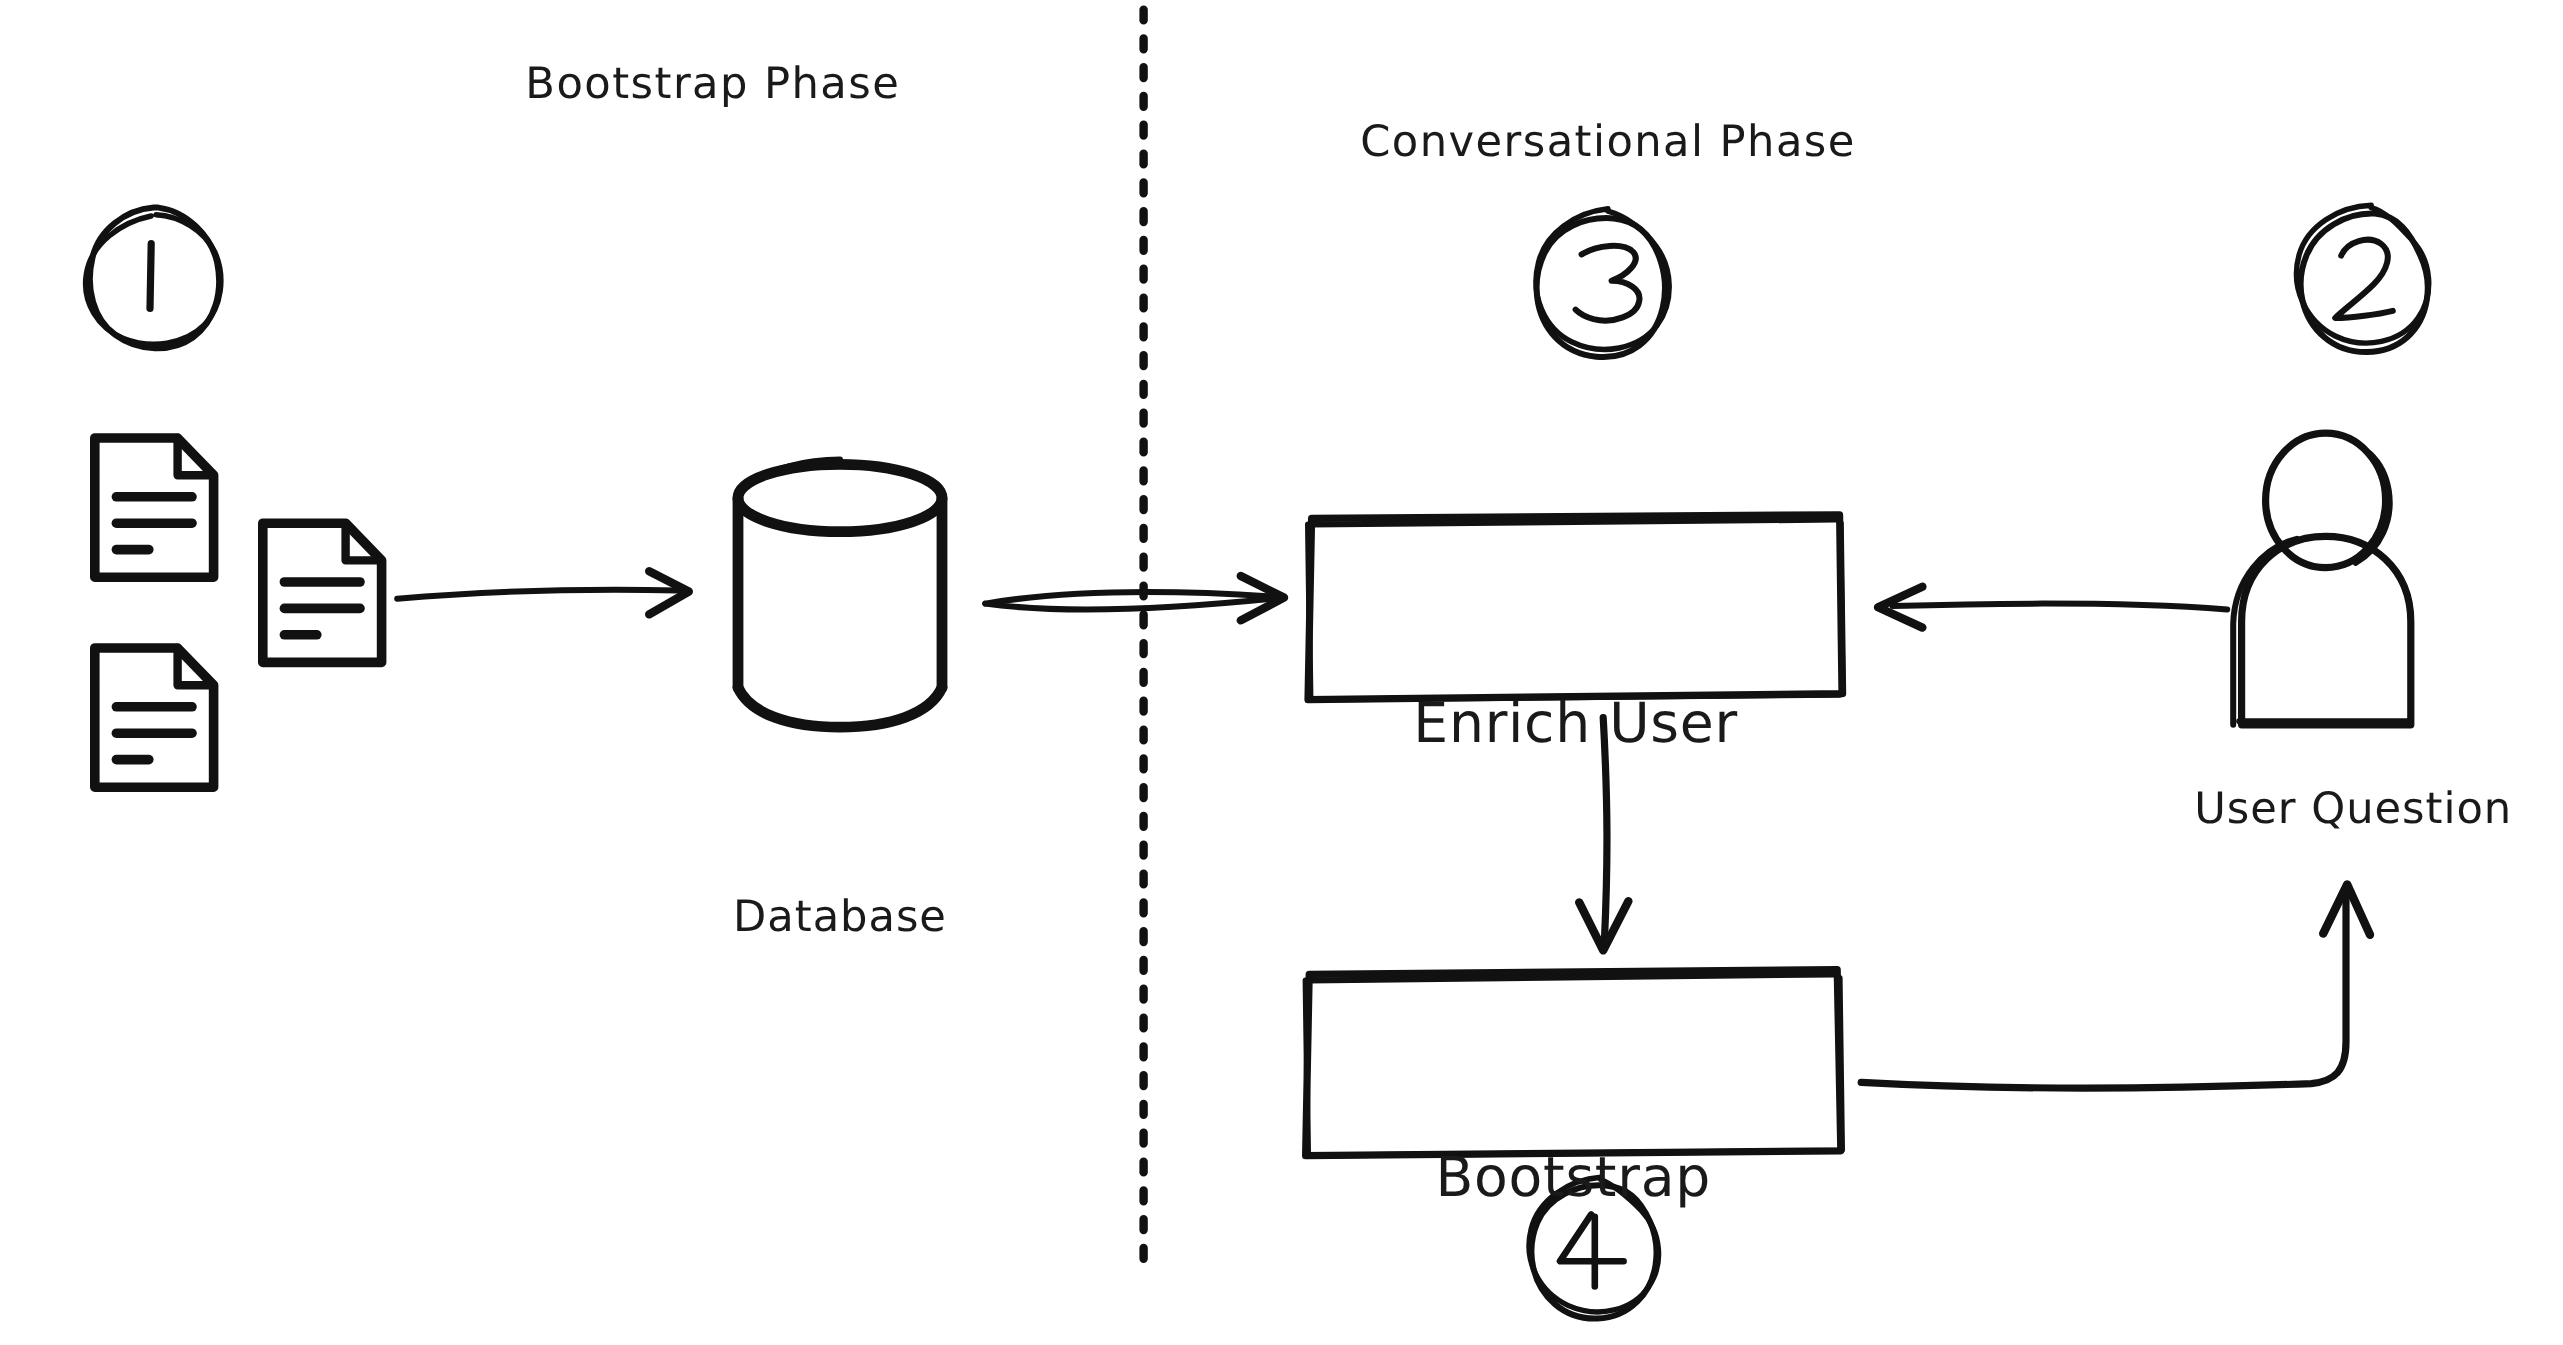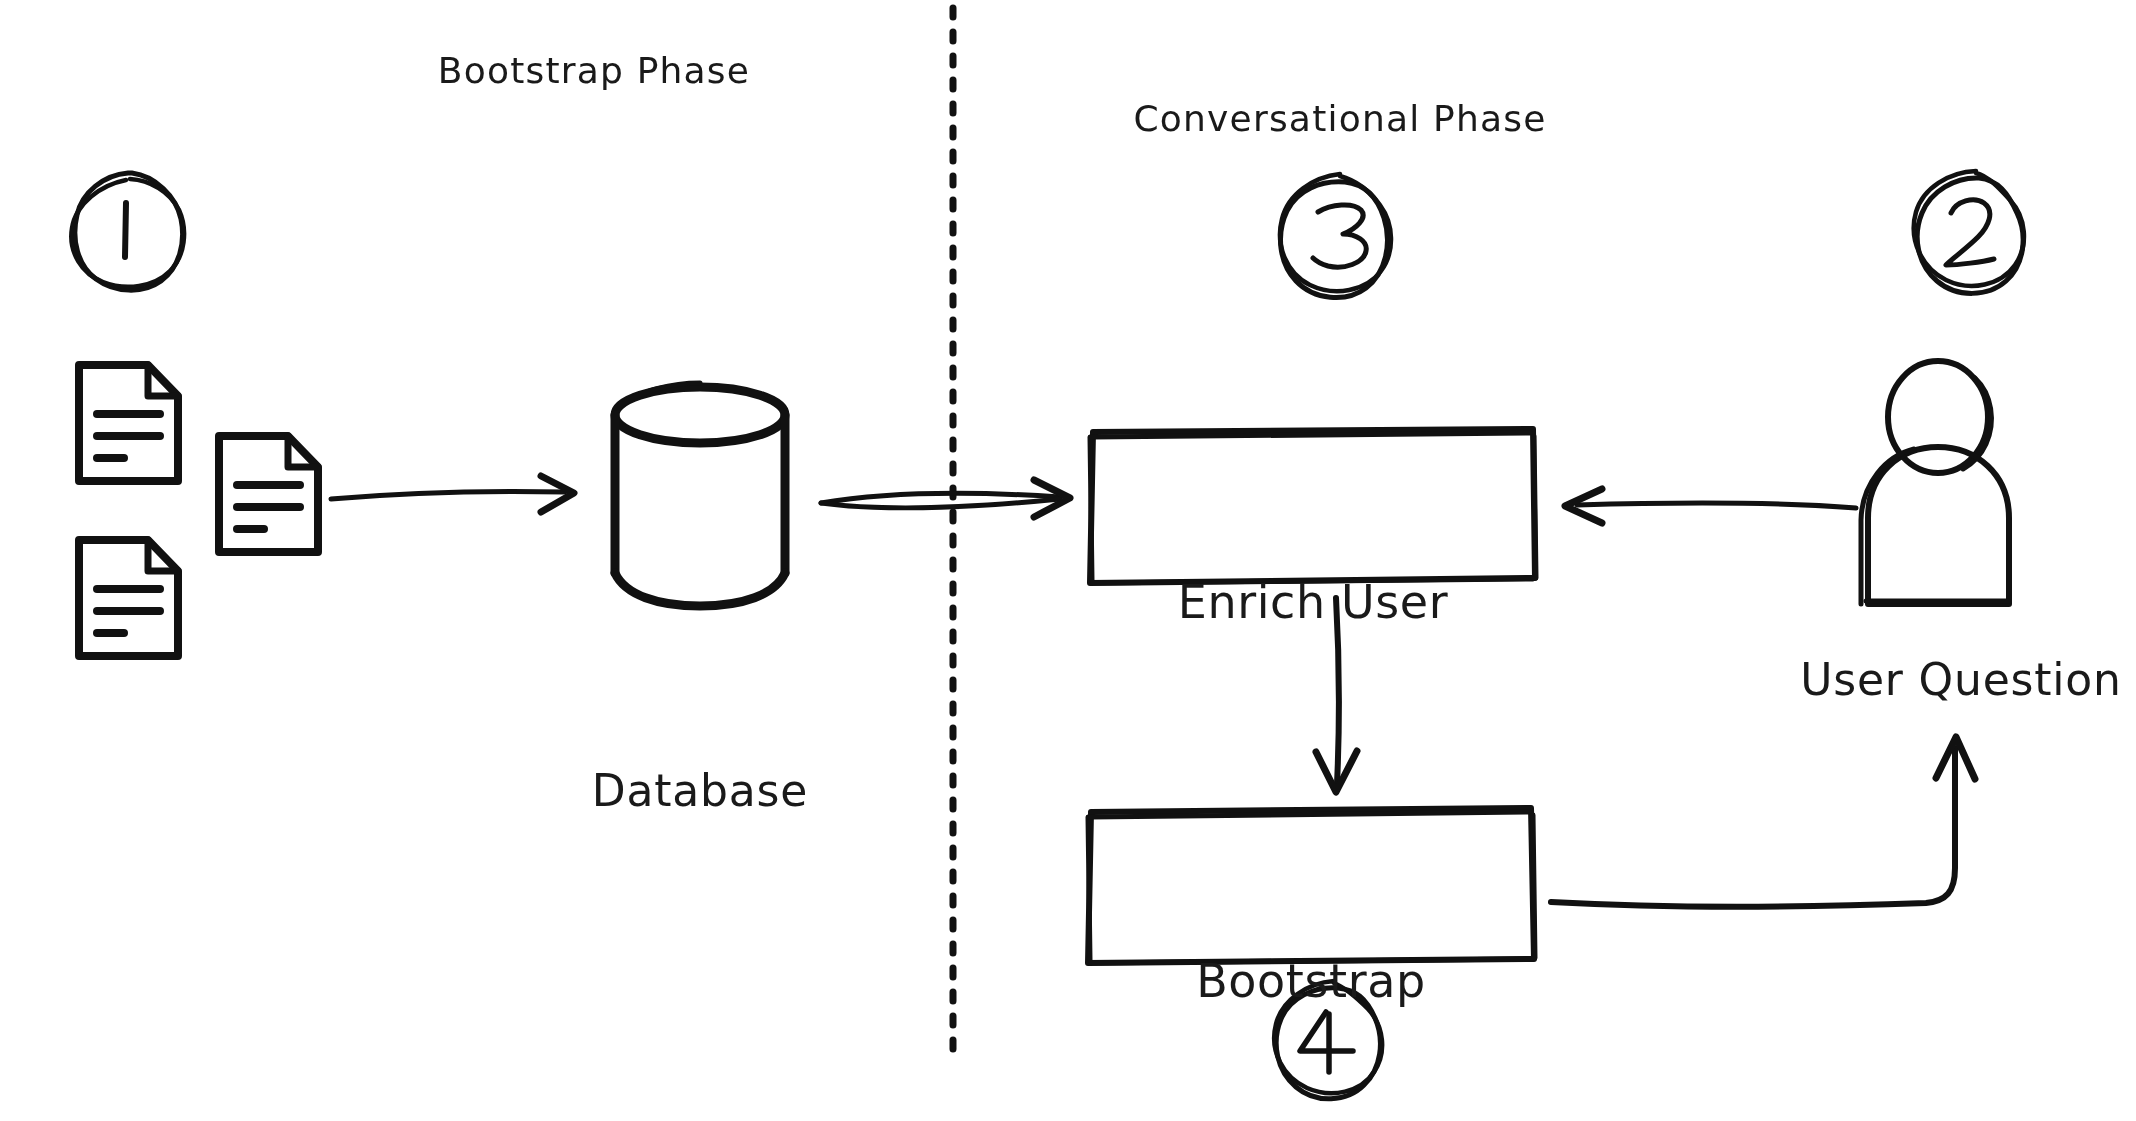--- a/index.html
+++ b/index.html
@@ -44,21 +44,21 @@
     white-space: pre;
     text-align: center;
     line-height: 1.28;
     user-select: none;
   }
   .phase-title {
     font-size: 36px;
     letter-spacing: 1.2px;
   }
   .node-label {
-    font-size: 44px;
+    font-size: 36px;
     letter-spacing: 0.8px;
   }
   .box-label {
     font-size: 46px;
     letter-spacing: 0.6px;
   }
 </style>
 </head>
 <body>
 

